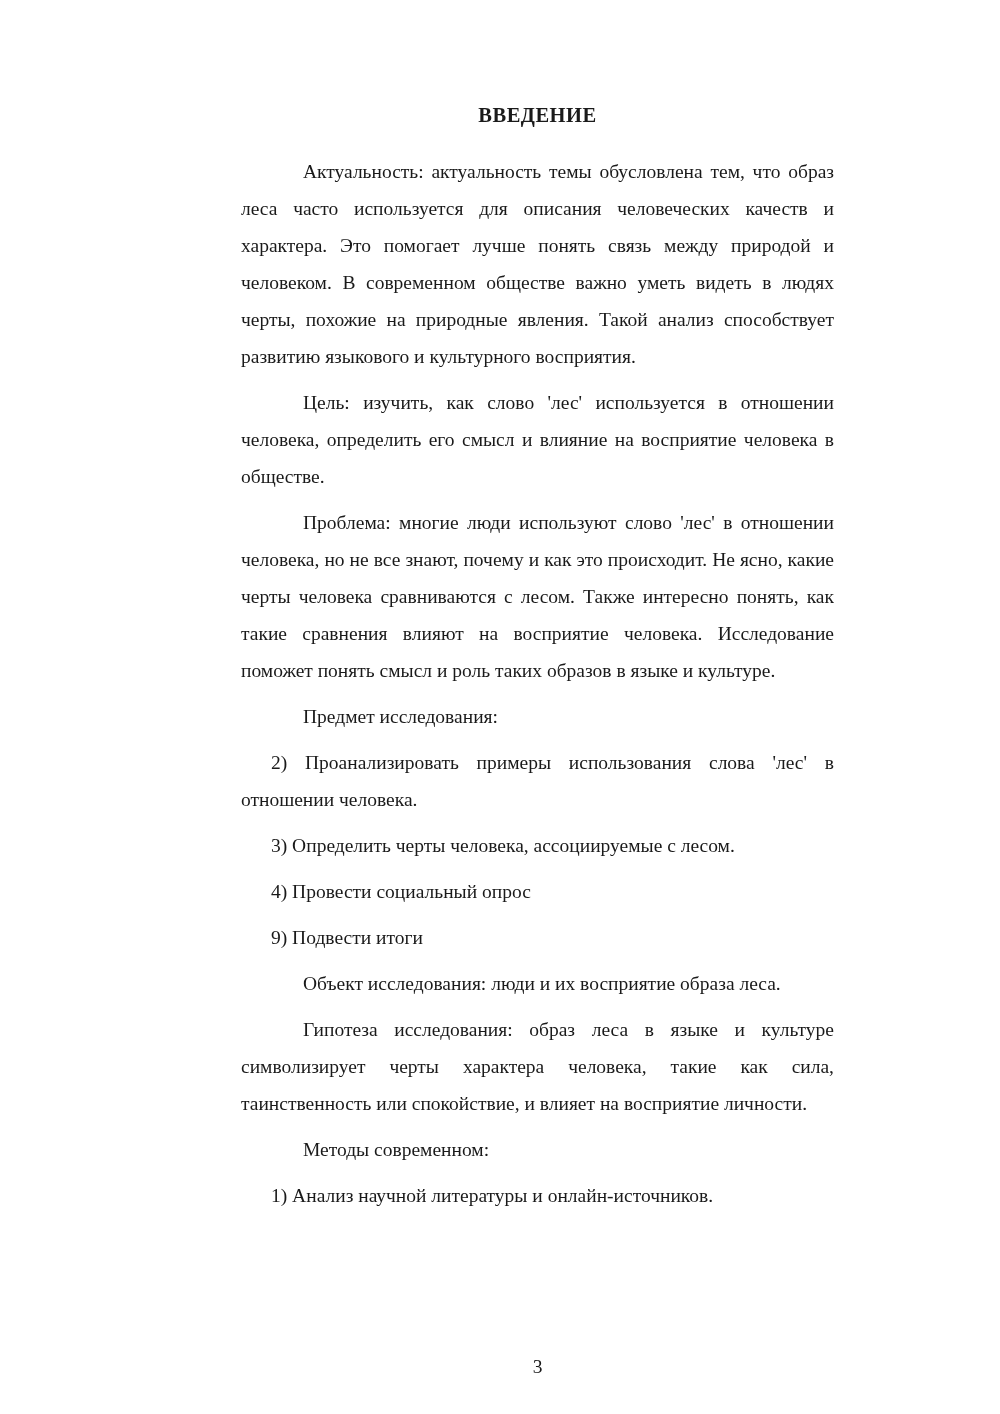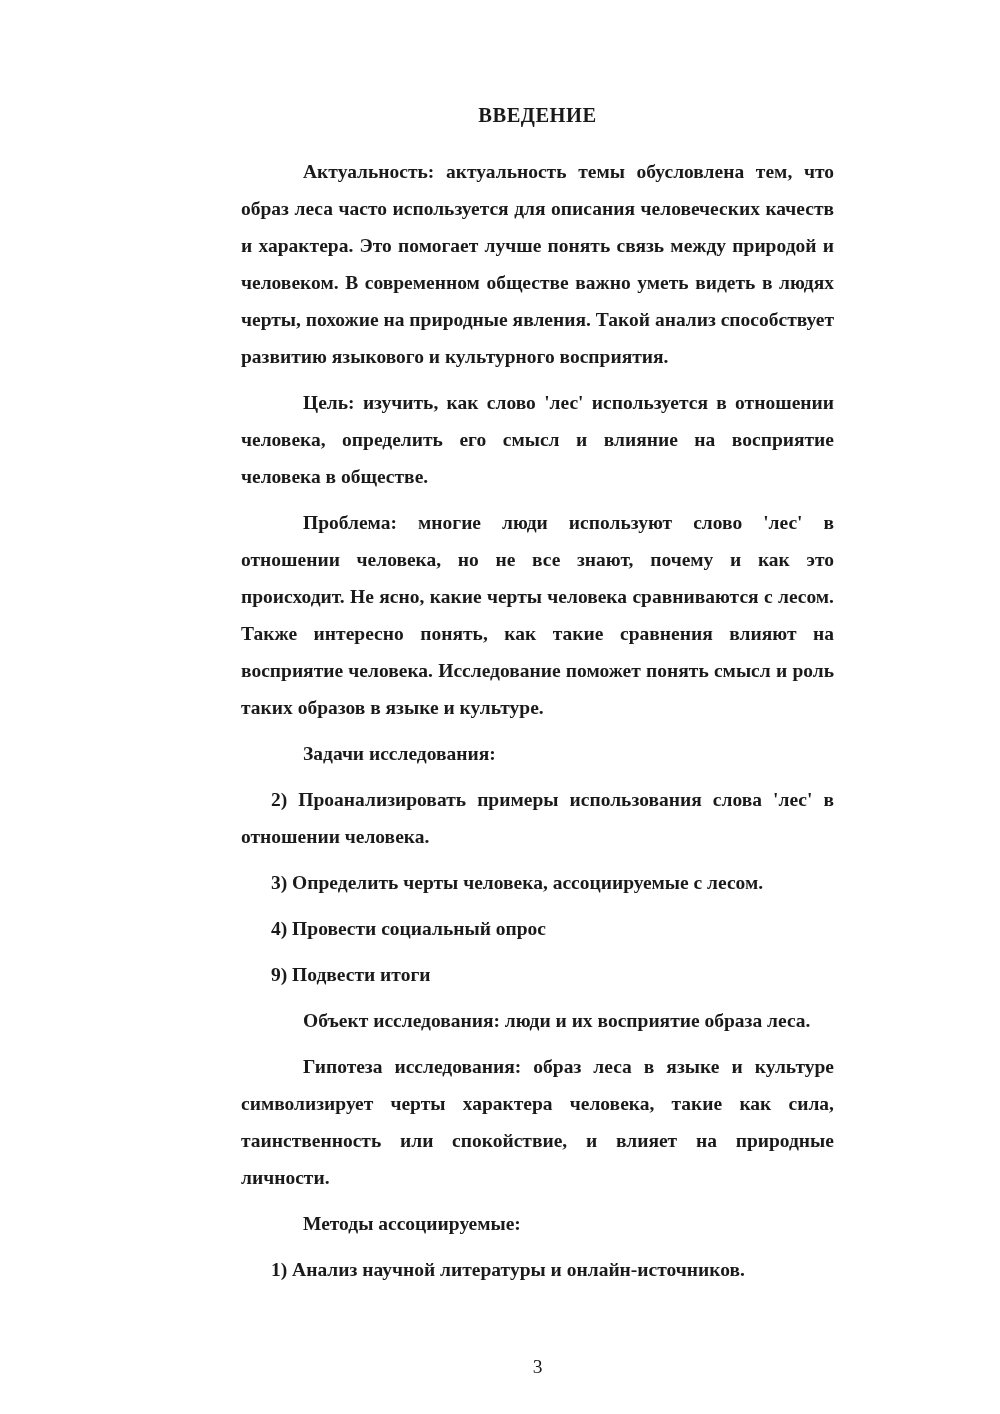--- a/index.html
+++ b/index.html
@@ -25,21 +25,20 @@
     font-weight: bold;
     text-align: center;
     margin: 0 0 26px 0;
     letter-spacing: 0.5px;
   }
   .para {
     margin: 0 0 9px 0;
     line-height: 37px;
     text-align: justify;
     text-indent: 62px;
-    font-weight: bold;
   }
   .para.list {
     text-indent: 30px;
   }
   .page-number {
     position: absolute;
     left: 145px;
     right: 70px;
     bottom: 50px;
     text-align: center;
@@ -49,24 +48,24 @@
 </style>
 </head>
 <body>
 
 <div class="page">
   <h1 class="doc-title">ВВЕДЕНИЕ</h1>
 
   <p class="para">Актуальность: актуальность темы обусловлена тем, что образ леса часто используется для описания человеческих качеств и характера. Это помогает лучше понять связь между природой и человеком. В современном обществе важно уметь видеть в людях черты, похожие на природные явления. Такой анализ способствует развитию языкового и культурного восприятия.</p>
   <p class="para">Цель: изучить, как слово 'лес' используется в отношении человека, определить его смысл и влияние на восприятие человека в обществе.</p>
   <p class="para">Проблема: многие люди используют слово 'лес' в отношении человека, но не все знают, почему и как это происходит. Не ясно, какие черты человека сравниваются с лесом. Также интересно понять, как такие сравнения влияют на восприятие человека. Исследование поможет понять смысл и роль таких образов в языке и культуре.</p>
-  <p class="para">Задачи исследования:</p>
+  <p class="para">Предмет исследования:</p>
   <p class="para list">2) Проанализировать примеры использования слова 'лес' в отношении человека.</p>
   <p class="para list">3) Определить черты человека, ассоциируемые с лесом.</p>
   <p class="para list">4) Провести социальный опрос</p>
   <p class="para list">9) Подвести итоги</p>
   <p class="para">Объект исследования: люди и их восприятие образа леса.</p>
-  <p class="para">Гипотеза исследования: образ леса в языке и культуре символизирует черты характера человека, такие как сила, таинственность или спокойствие, и влияет на природные личности.</p>
-  <p class="para">Методы ассоциируемые:</p>
+  <p class="para">Гипотеза исследования: образ леса в языке и культуре символизирует черты характера человека, такие как сила, таинственность или спокойствие, и влияет на восприятие личности.</p>
+  <p class="para">Методы современном:</p>
   <p class="para list">1) Анализ научной литературы и онлайн-источников.</p>
 
   <div class="page-number">3</div>
 </div>
 
 </body></html>

